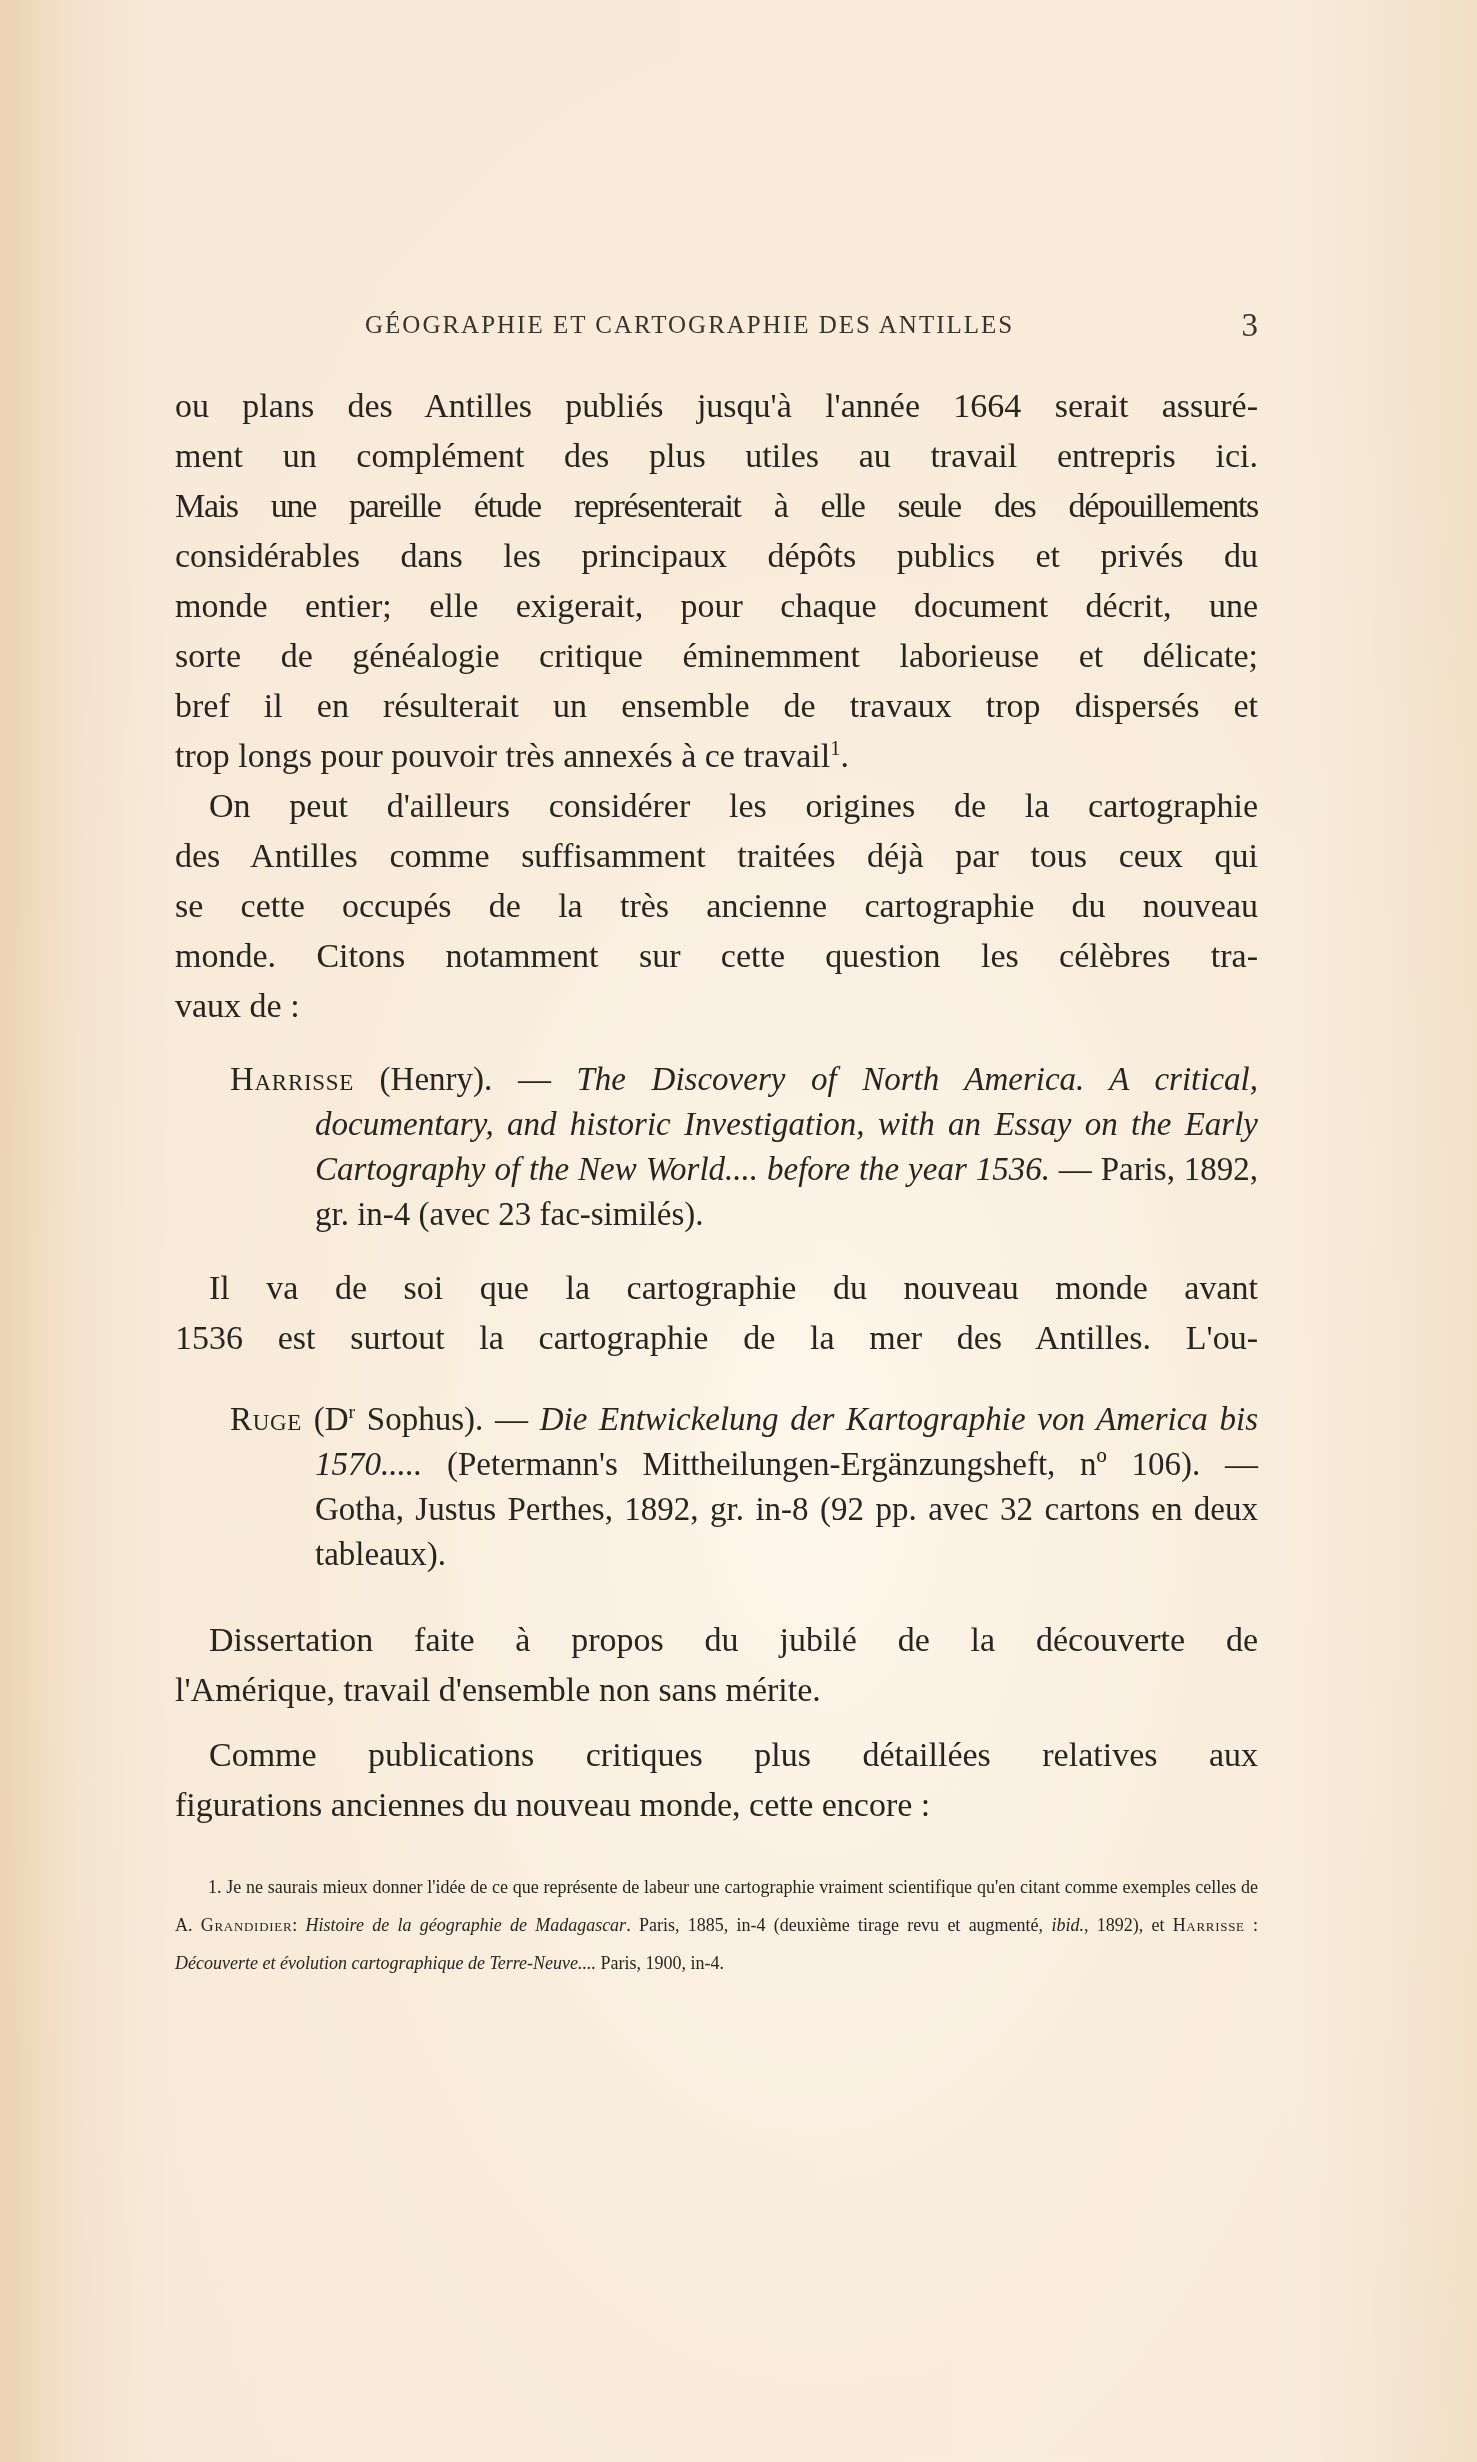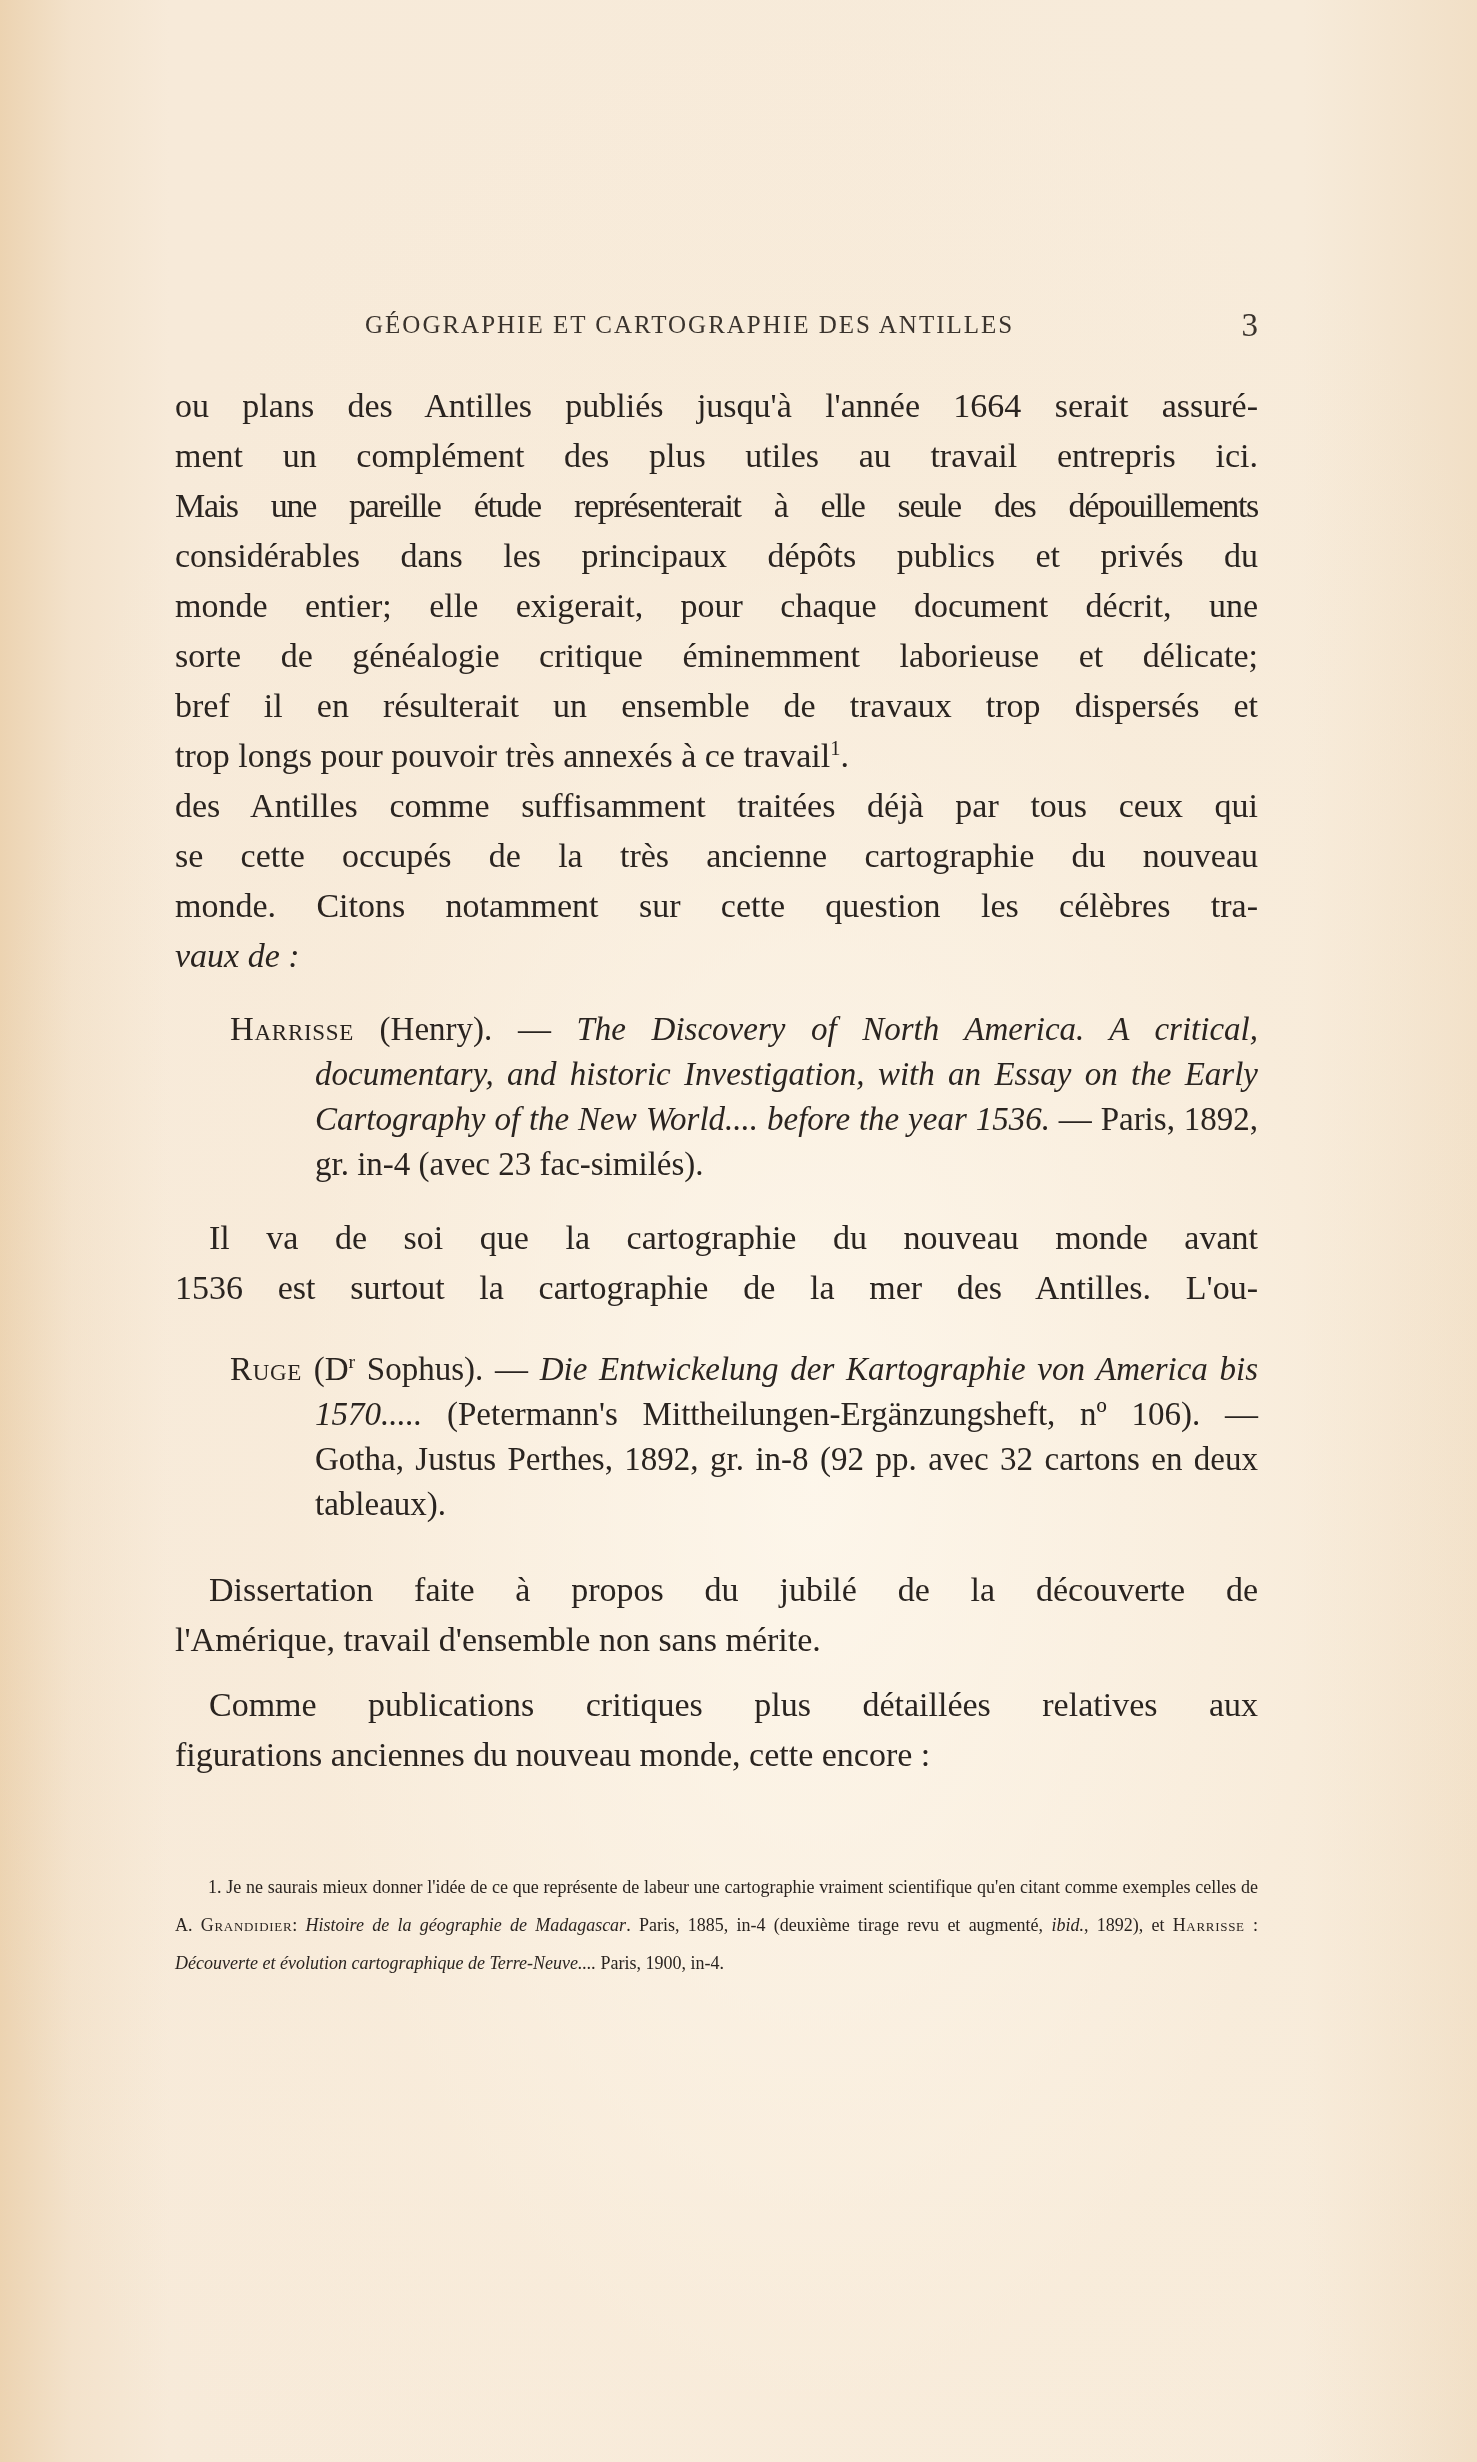--- a/index.html
+++ b/index.html
@@ -75,24 +75,25 @@
       <span class="line">ment un complément des plus utiles au travail entrepris ici.</span>
       <span class="line" style="letter-spacing:-1.3px;">Mais une pareille étude représenterait à elle seule des dépouillements</span>
       <span class="line">considérables dans les principaux dépôts publics et privés du</span>
       <span class="line">monde entier; elle exigerait, pour chaque document décrit, une</span>
       <span class="line">sorte de généalogie critique éminemment laborieuse et délicate;</span>
       <span class="line">bref il en résulterait un ensemble de travaux trop dispersés et</span>
       <span class="line last"><span>trop longs pour pouvoir très annexés à ce travail</span><sup>1</sup><span>.</span></span>
     </p>
 
     <p class="indent">
+      <span class="line" style="text-indent:34px;">On peut d'ailleurs considérer les origines de la cartographie</span>
       <span class="line" style="text-indent:0;">des Antilles comme suffisamment traitées déjà par tous ceux qui</span>
       <span class="line" style="text-indent:0;">se cette occupés de la très ancienne cartographie du nouveau</span>
       <span class="line" style="text-indent:0;">monde. Citons notamment sur cette question les célèbres tra-</span>
-      <span class="line last" style="text-indent:0;font-style:italic;">vaux de :</span>
+      <span class="line last" style="text-indent:0;">vaux de :</span>
     </p>
 
     <div class="gap-1"></div>
 
     <p class="biblio">
       <span class="smallcaps">Harrisse</span><span> (Henry). — </span><span class="italic">The Discovery of North America. A critical, documentary, and historic Investigation, with an Essay on the Early Cartography of the New World.... before the year 1536.</span><span> — Paris, 1892, gr. in-4 (avec 23 fac-similés).</span>
     </p>
 
     <div class="gap-1"></div>
 

